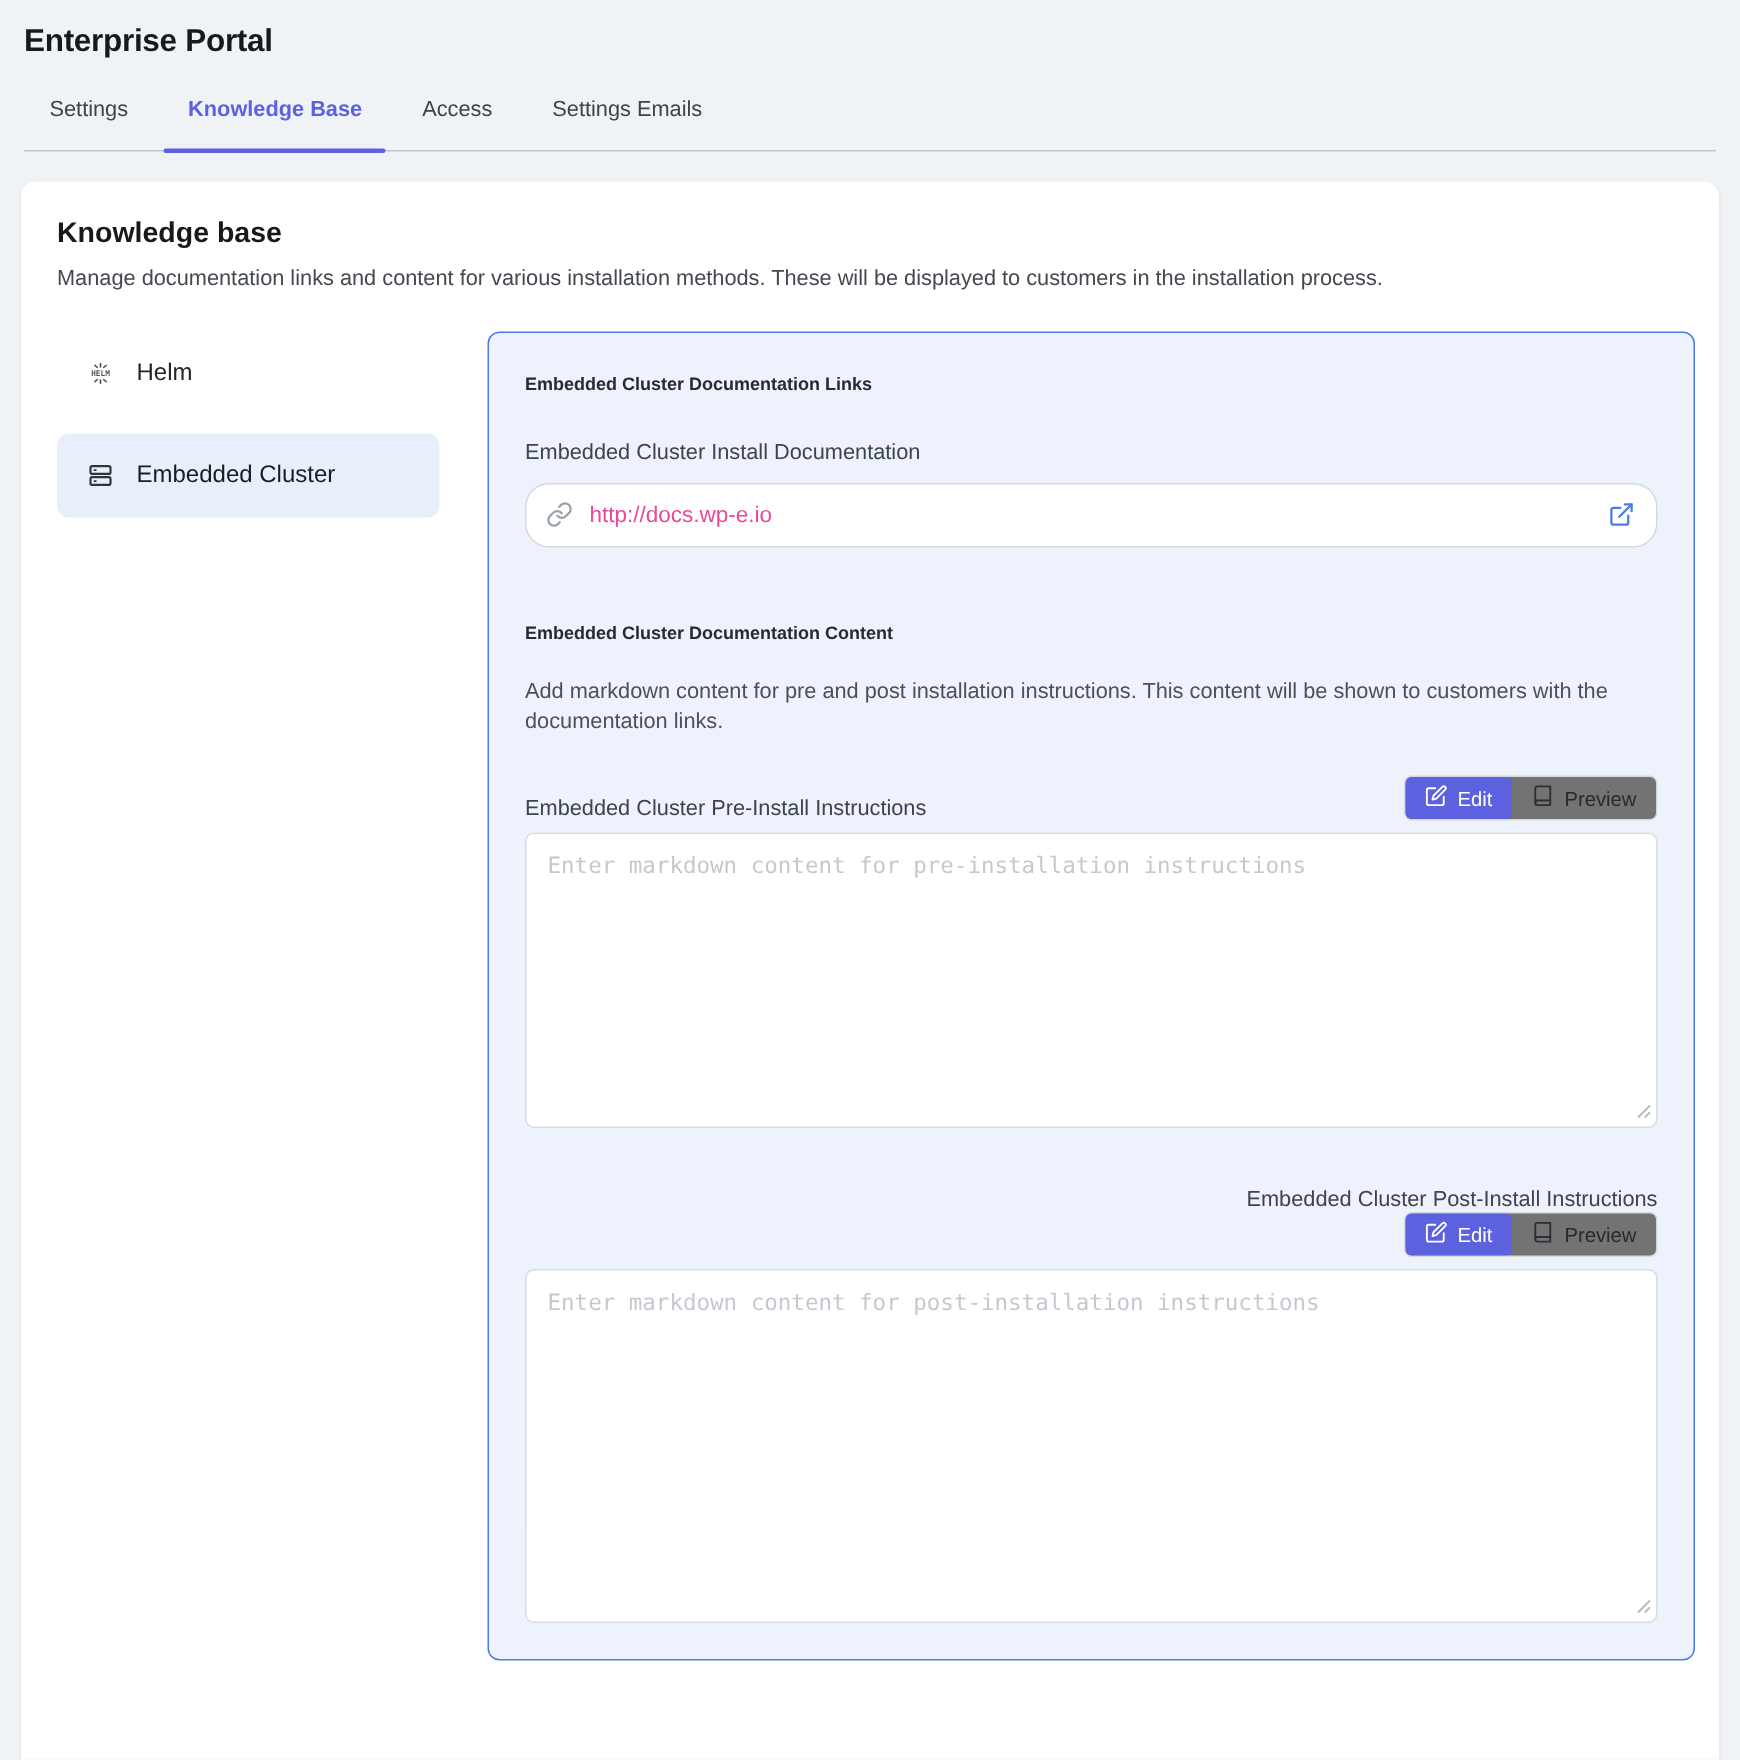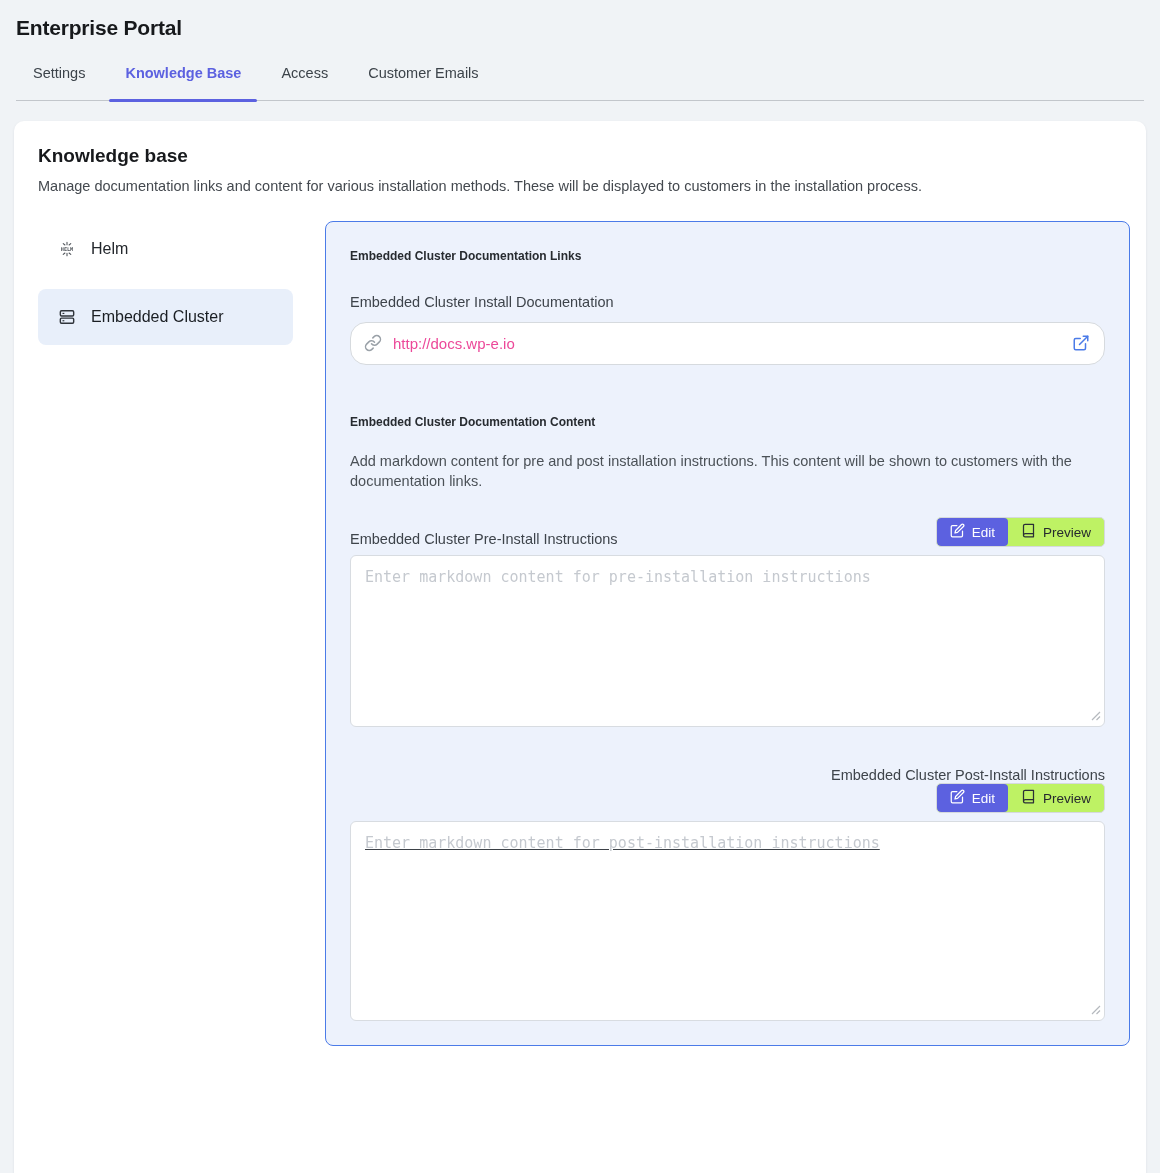--- a/index.html
+++ b/index.html
@@ -47,52 +47,52 @@
                font-family: "Liberation Sans", sans-serif; outline: none; }
   .url-link-icon { position: absolute; left: 14px; top: 12px; pointer-events: none; }
   .url-ext-icon { position: absolute; right: 15px; top: 12px; cursor: pointer; }
 
   .content-title { margin-top: 50px; }
   .content-desc { margin-top: 22px; font-size: 14.5px; line-height: 20px; color: #4b5157; max-width: 750px; }
 
   .label-row { display: flex; justify-content: space-between; align-items: flex-end; margin-top: 26px; }
   .label-row.second { margin-top: 40px; flex-direction: column; }
 
-  .seg-control { display: flex; align-items: stretch; background: #bef264;
+  .seg-control { display: flex; align-items: stretch; background: #737373;
                  border: 1px solid #d5d9dd; border-radius: 5px; overflow: hidden; }
   .seg-btn { display: flex; align-items: center; gap: 7px; padding: 5px 13px;
              font-size: 13.5px; cursor: pointer; background: transparent; border: none;
              font-family: "Liberation Sans", sans-serif; color: #26292e; }
   .seg-btn.active { background: #5c61e0; color: #ffffff; border-radius: 4px; }
 
   .ta-wrap { position: relative; margin-top: 8px; }
   textarea { width: 100%; border: 1px solid #d8dce1; border-radius: 6px; background: #fff;
              padding: 12px 14px; font-family: "DejaVu Sans Mono", monospace; font-size: 15px;
              color: #3d4248; resize: none; outline: none; display: block; }
   textarea::placeholder { color: #c5c9cf; }
-  .ta-pre  { height: 172px; }
-  .ta-post { height: 200px; text-decoration: underline; }
+  .ta-pre  { height: 197px; }
+  .ta-post { height: 236px; }
   .resize-handle { position: absolute; right: 4px; bottom: 6px; cursor: nwse-resize; line-height: 0; }
 
   
   .footer-row { display: flex; justify-content: flex-end; margin-top: 66px; }
   .save-btn { background: #5c61e0; color: #fff; border: none; border-radius: 6px;
               padding: 9px 19px; font-size: 15px; font-weight: 700; cursor: pointer;
               font-family: "Liberation Sans", sans-serif; }
 </style>
 </head>
 <body>
 
 <div class="header">
   <div class="app-title">Enterprise Portal</div>
   <div class="tabs">
     <div class="tab">Settings</div>
     <div class="tab active">Knowledge Base</div>
     <div class="tab">Access</div>
-    <div class="tab">Customer Emails</div>
+    <div class="tab">Settings Emails</div>
   </div>
 </div>
 
 <div class="card">
   <div class="card-title">Knowledge base</div>
   <div class="card-desc">Manage documentation links and content for various installation methods. These will be displayed to customers in the installation process.</div>
 
   <div class="content-row">
 
     <div class="side-nav">

